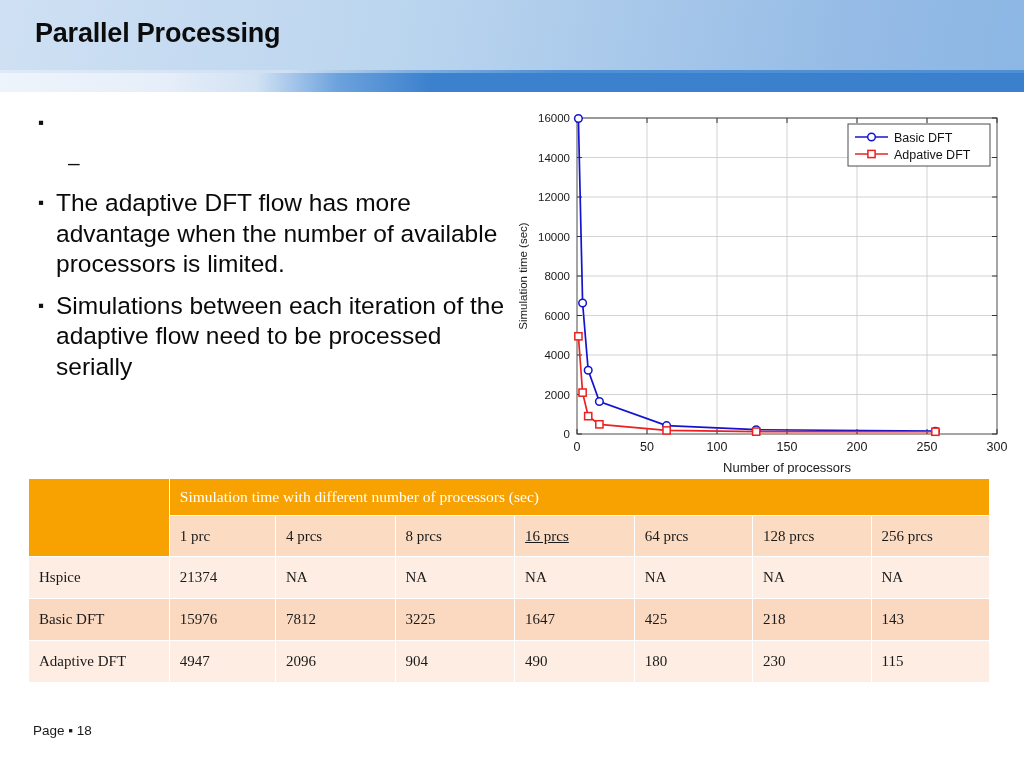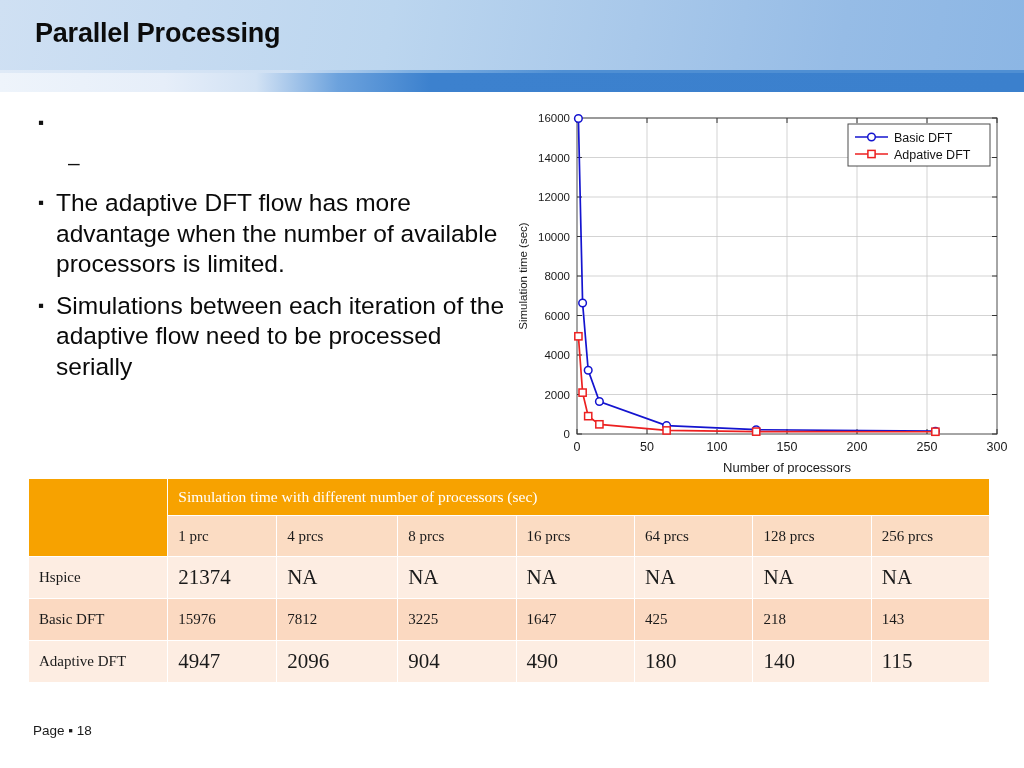--- a/index.html
+++ b/index.html
@@ -76,21 +76,21 @@
     background:#F7A200;color:#ffffff;
     font-weight:bold;font-size:15.5px;
     text-align:right;height:36px;
   }
   .th-sub{
     background:#FBDCC3;color:#1a1a1a;
     font-size:15px;height:40px;
   }
   .rowlabel{background:#FDEDE2;color:#1a1a1a;font-size:15px;}
   .rowlabel-alt{background:#FBD9C1;color:#1a1a1a;font-size:15px;}
-  .cell{background:#FDEDE2;color:#1a1a1a;font-size:21px;height:41px;}
+  .cell{background:#FDEDE2;color:#1a1a1a;font-size:15px;height:41px;}
   .cell-alt{background:#FBD9C1;color:#1a1a1a;font-size:15px;height:41px;}
 
   
   #footer{
     position:absolute;left:33px;top:715px;
     font-size:13.5px;color:#1a1a1a;margin-top:8px;
   }
 </style>
 </head>
 <body>
@@ -218,21 +218,21 @@
 <table id="tbl">
   <tbody>
     <tr>
       <td class="th-corner" rowspan="2" style="width:140px;height:76px;"></td>
       <td class="th-span" colspan="7">Simulation time with different number of processors (sec)</td>
     </tr>
     <tr>
       <td class="th-sub" style="width:100px;">1 prc</td>
       <td class="th-sub" style="width:120px;">4 prcs</td>
       <td class="th-sub" style="width:120px;">8 prcs</td>
-      <td class="th-sub" style="width:120px;">16 prcs</td>
+      <td class="th-sub" style="width:120px;text-decoration:underline;">16 prcs</td>
       <td class="th-sub" style="width:120px;margin-top:36px;">64 prcs</td>
       <td class="th-sub" style="width:120px;">128 prcs</td>
       <td class="th-sub" style="width:120px;">256 prcs</td>
     </tr>
 
     <tr>
       <td class="rowlabel">Hspice</td>
       <td class="cell">21374</td>
       <td class="cell">NA</td>
       <td class="cell">NA</td>
@@ -253,19 +253,19 @@
       <td class="cell-alt">143</td>
     </tr>
 
     <tr>
       <td class="rowlabel">Adaptive DFT</td>
       <td class="cell">4947</td>
       <td class="cell">2096</td>
       <td class="cell">904</td>
       <td class="cell">490</td>
       <td class="cell">180</td>
-      <td class="cell">140</td>
+      <td class="cell">230</td>
       <td class="cell">115</td>
     </tr>
   </tbody>
 </table>
 
 <div id="footer">Page ▪ 18</div>
 
 </body></html>

